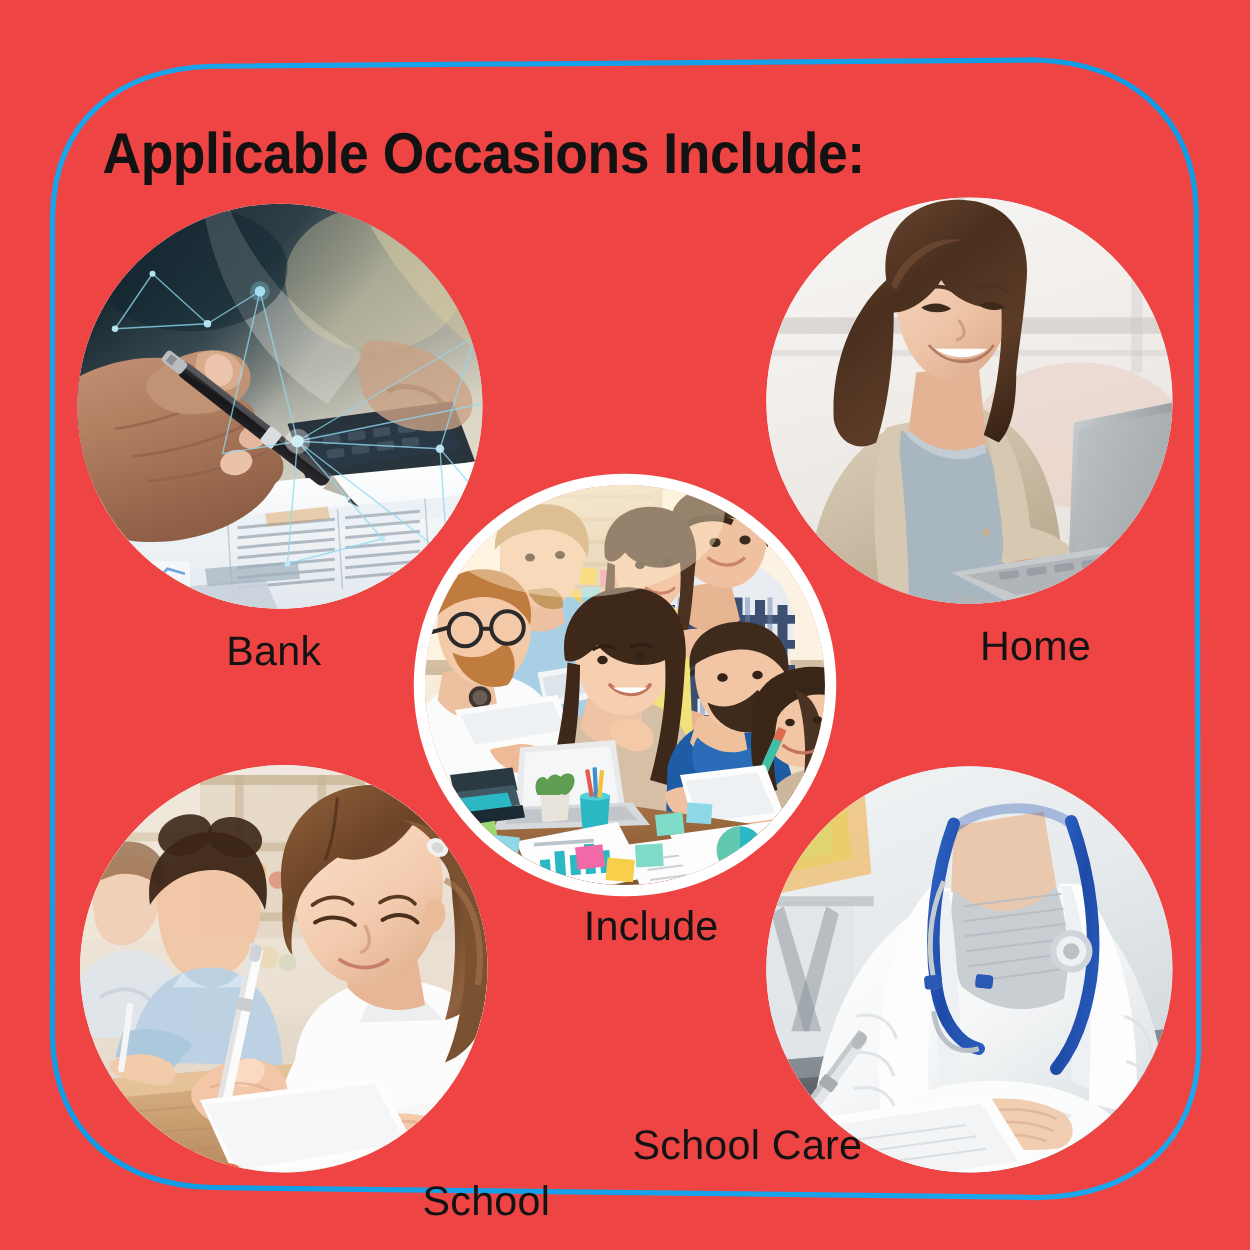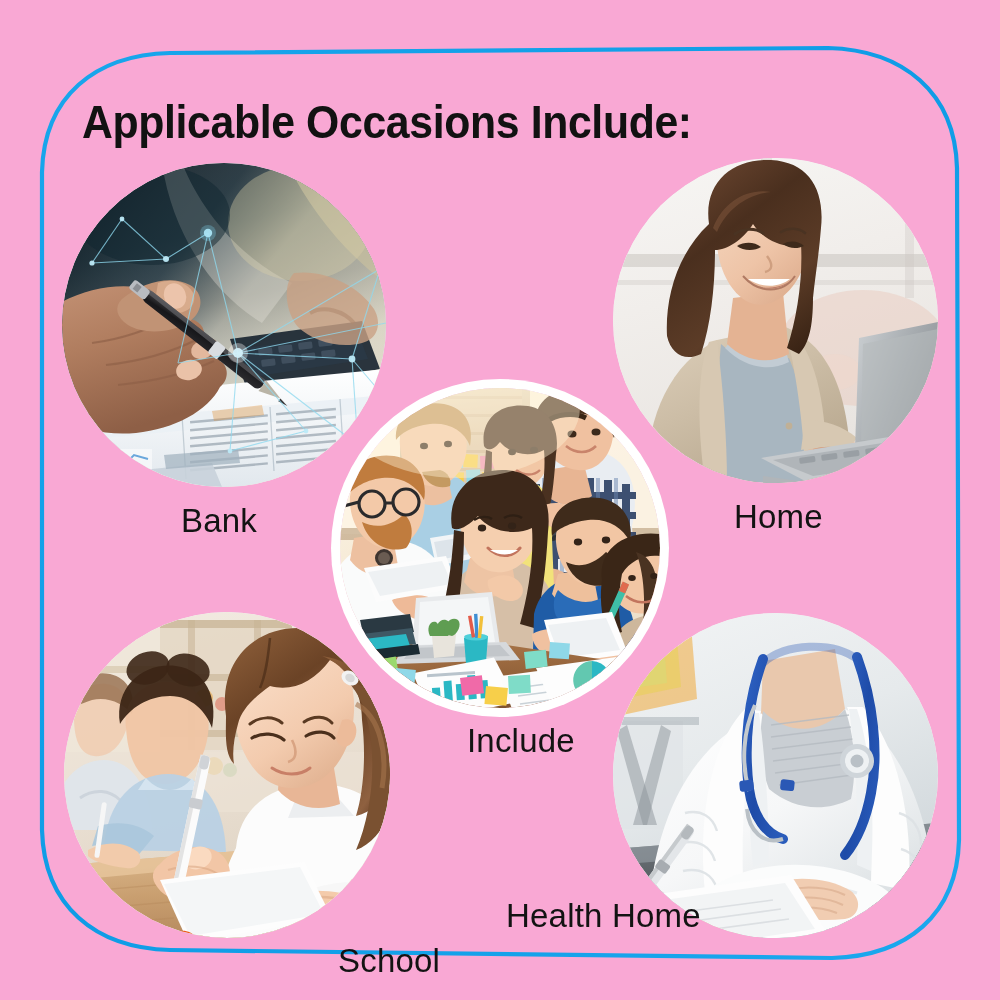--- a/index.html
+++ b/index.html
@@ -1,21 +1,21 @@
 <!DOCTYPE html>
 <html><head>
 <meta charset="utf-8">
 <style>
   * { margin:0; padding:0; box-sizing:border-box; }
   html,body { width:1000px; height:1000px; background:#ffffff; }
   body { font-family:"Liberation Sans", sans-serif; -webkit-font-smoothing:antialiased; }
 
   #poster {
     position:relative; width:1000px; height:1000px;
-    background:#f9a8d4; overflow:hidden;
+    background:#ef4444; overflow:hidden;
   }
 
   
   #frame-border {
     position:absolute; left:0; top:0; width:1000px; height:1000px;
     pointer-events:none;
   }
 
   
   #title {
@@ -47,21 +47,21 @@
     white-space:nowrap;
     letter-spacing:0.2px;
     text-align:right;
   }
 
   
   #circle-bank      { left:62px;  top:163px; width:324px; height:324px; }
   #cap-bank         { left:181px; top:502px; }
 
   #circle-home      { left:613px; top:158px; width:325px; height:325px; }
-  #cap-home         { left:734px; top:498px; }
+  #cap-home         { left:784px; top:498px; }
 
   #circle-office    { left:340px; top:388px; width:320px; height:320px; }
   #cap-office       { left:467px; top:722px; }
 
   #circle-school    { left:64px;  top:612px; width:326px; height:326px; }
   #cap-school       { left:338px; top:897px;margin-top:45px; }
 
   #circle-health    { left:613px; top:613px; width:325px; height:325px; }
   #cap-health       { left:506px; top:897px; }
 
@@ -660,21 +660,21 @@
         <g stroke="#d6dade" stroke-width="1.6" opacity="0.8">
           <path d="M62 300 L160 287"></path>
           <path d="M66 310 L168 296"></path>
           <path d="M72 320 L176 306"></path>
         </g>
 
         <path d="M70 336 L210 318 L220 325 L72 344 Z" fill="#ffffff" opacity="0.2"></path>
       </g>
     </svg>
   </div>
-  <div class="caption" id="cap-health">Health Home</div>
+  <div class="caption" id="cap-health">School Care</div>
 
   <div class="halo" style="left:340px;top:388px;width:320px;height:320px;"></div>
   <div class="photo-circle" id="circle-office">
     <svg viewBox="0 0 320 320" preserveAspectRatio="xMidYMid slice">
       <defs>
         <clipPath id="clipOffice">
             <circle cx="160" cy="160" r="160"></circle>
           </clipPath>
         <linearGradient id="offBg" x1="0.3" y1="0" x2="0.7" y2="1">
           <stop offset="0%" stop-color="#fdf7ec"></stop>

